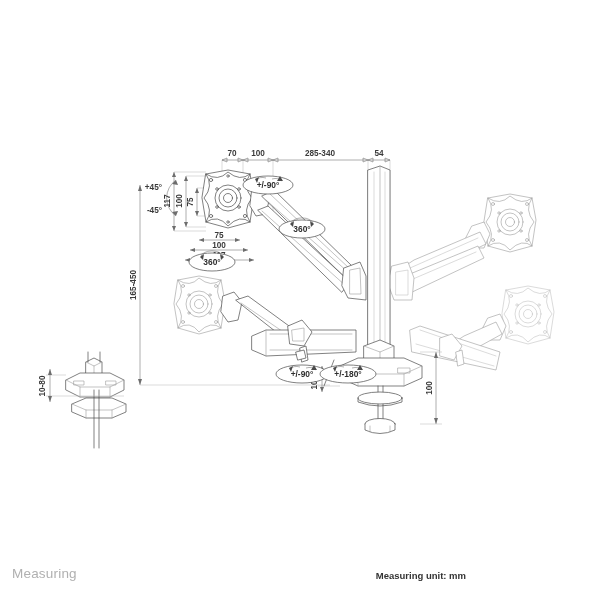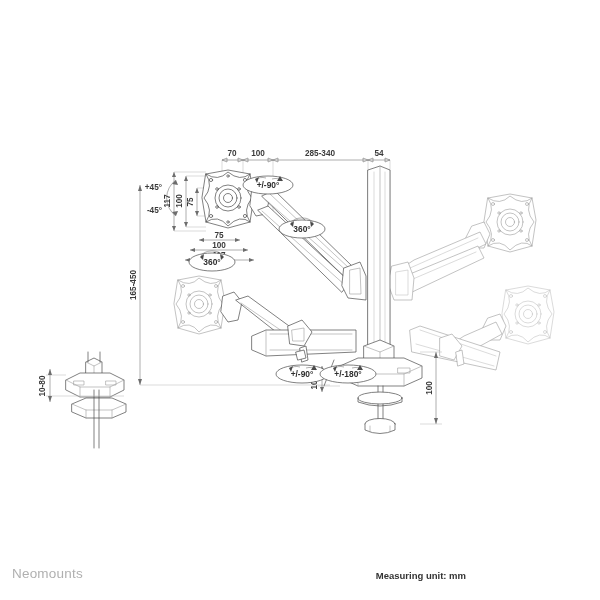--- a/index.html
+++ b/index.html
@@ -420,16 +420,16 @@
         <path class="dim" d="M 334 369 a 8 5 0 0 1 10 -2"></path>
         <path class="dim" d="M 352 368 a 8 5 0 0 1 10 2"></path>
         <polygon fill="#4a4a4a" points="333,368 337,366 335,372"></polygon>
         <polygon fill="#4a4a4a" points="363,370 360,365 357,370"></polygon>
         <text class="elltxt" x="348" y="377" text-anchor="middle">+/-180°</text>
       </g>
     </g>
 
   </svg>
 
-  <div class="brand">Neomounts</div>
+  <div class="brand">Measuring</div>
   <div class="unit">Measuring unit: mm</div>
 
 </div>
 
 </body></html>

